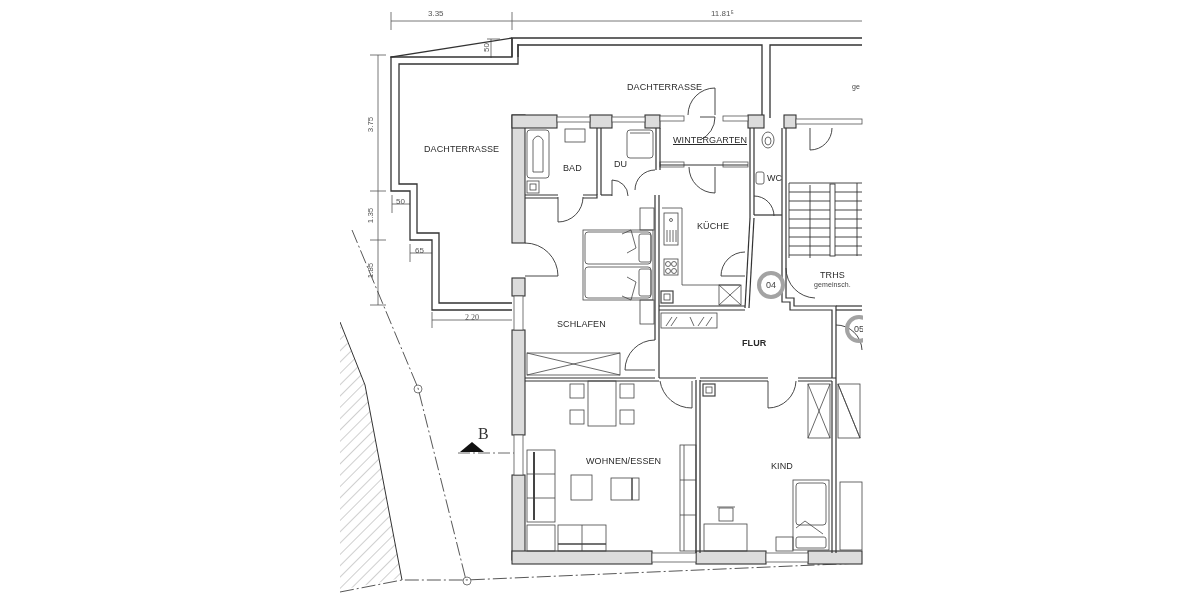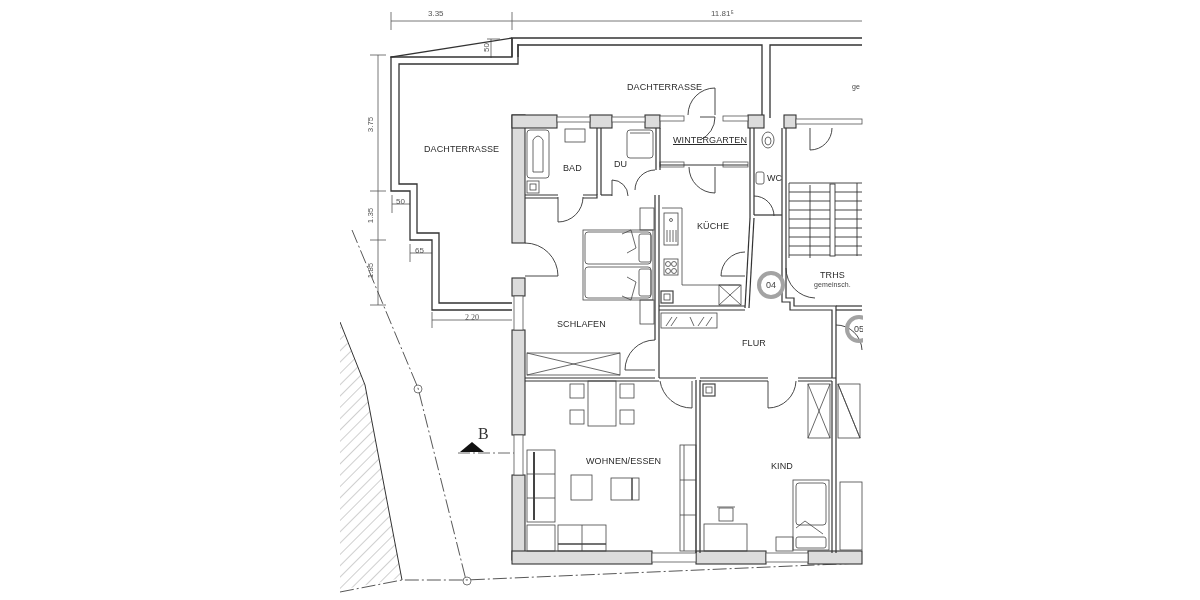--- a/index.html
+++ b/index.html
@@ -292,21 +292,21 @@
 <div class="dim" style="left:465px;top:313px;font-family:Liberation Serif, serif;">2.20</div>
 
 <div class="lbl" style="left:424px;top:144px;">DACHTERRASSE</div>
 <div class="lbl" style="left:627px;top:82px;">DACHTERRASSE</div>
 <div class="lbl" style="left:563px;top:163px;">BAD</div>
 <div class="lbl" style="left:614px;top:159px;">DU</div>
 <div class="lbl" style="left:673px;top:135px;text-decoration:underline;">WINTERGARTEN</div>
 <div class="lbl" style="left:767px;top:173px;">WC</div>
 <div class="lbl" style="left:697px;top:221px;">KÜCHE</div>
 <div class="lbl" style="left:557px;top:319px;">SCHLAFEN</div>
-<div class="lbl" style="left:742px;top:338px;">FLUR</div>
+<div class="lbl" style="left:742px;top:338px;font-weight:bold;">FLUR</div>
 <div class="lbl" style="left:820px;top:270px;">TRHS</div>
 <div class="lbl sub" style="left:814px;top:281px;">gemeinsch.</div>
 <div class="lbl" style="left:586px;top:456px;">WOHNEN/ESSEN</div>
 <div class="lbl" style="left:755px;top:461px;margin-left:16px;">KIND</div>
 <div class="lbl" style="left:882px;top:72px;font-weight:bold;">ZU</div>
 <div class="lbl sub" style="left:852px;top:83px;">ge</div>
 
 <div class="circ" style="left:757px;top:271px;">04</div>
 <div class="circ" style="left:845px;top:315px;">05</div>
 <div class="secB" style="left:478px;top:425px;">B</div>

